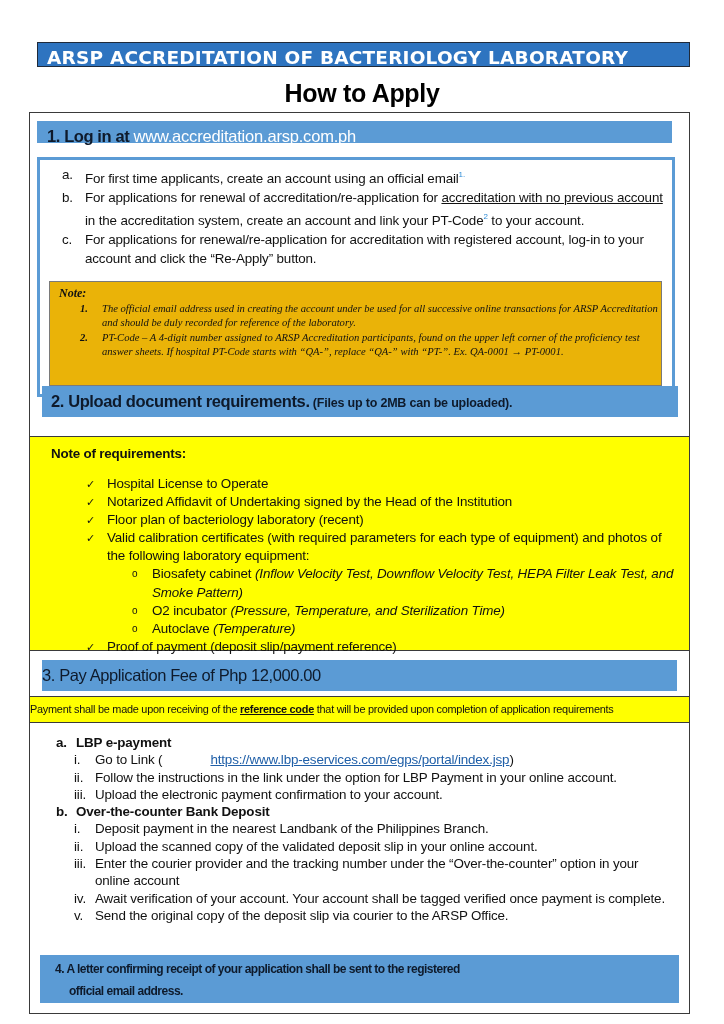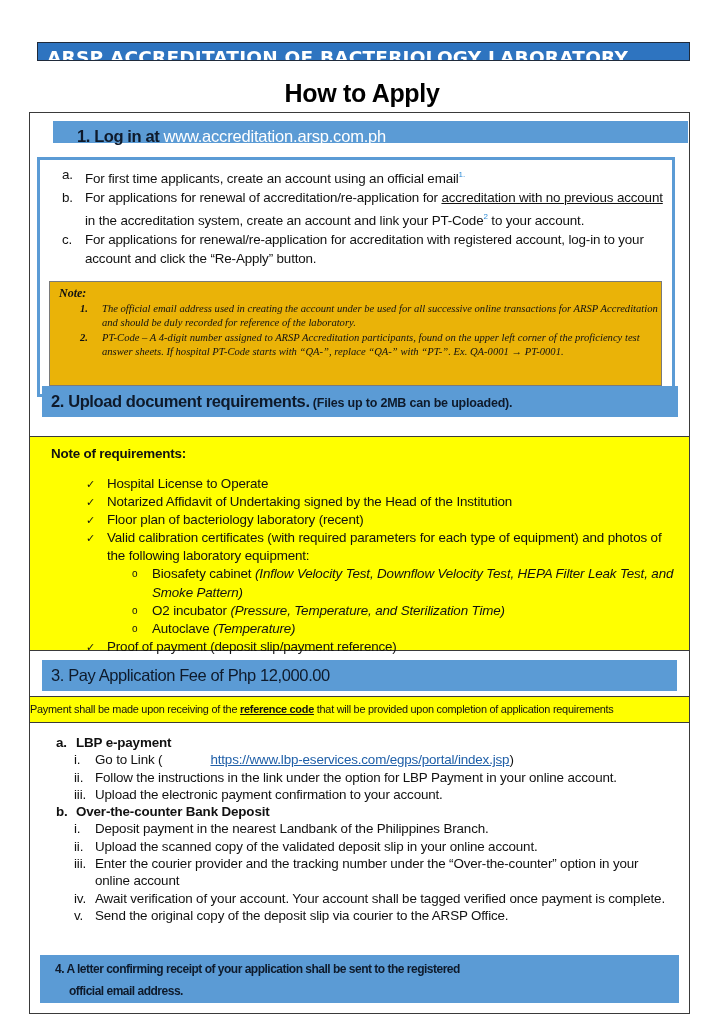--- a/index.html
+++ b/index.html
@@ -1,20 +1,20 @@
 <!DOCTYPE html>
 <html><head>
 <meta charset="utf-8">
 <style>
   * { box-sizing: border-box; margin: 0; padding: 0; }
   html, body { width: 724px; height: 1024px; background: #ffffff; overflow: hidden; }
   body { position: relative; font-family: "Liberation Sans", sans-serif; color: #111; }
 
   .banner {
-    position: absolute; left: 37px; top: 42px; width: 653px; height: 19px;
+    position: absolute; left: 37px; top: 42px; width: 653px; height: 25px;
     background: #2e74c0; border: 1px solid #1f2a3a;
     color: #fff; font-family: "DejaVu Sans", sans-serif; font-weight: bold;
     font-size: 18.5px; letter-spacing: 0.2px; line-height: 29px; padding-left: 9px;
     white-space: nowrap; overflow: hidden;
   }
   .page-title {
     position: absolute; left: 0; top: 79px; width: 724px; text-align: center;
     font-family: "Liberation Sans", sans-serif; font-weight: bold; font-size: 25px;
     letter-spacing: -0.3px; color: #000;
   }
@@ -24,21 +24,21 @@
   }
 
   .step-bar {
     position: absolute; background: #5b9bd5; color: #0e1a2b;
     font-family: "Liberation Sans", sans-serif; font-weight: bold;
     white-space: nowrap;
   }
   .step-bar a { color: #ffffff; text-decoration: underline; font-weight: normal; }
   .step-bar .small { font-size: 12.5px; }
 
-  #step1-bar { left: 37px; top: 121px; width: 635px; height: 22px; font-size: 16.5px; line-height: 31px; padding-left: 24px; letter-spacing: -0.4px; margin-left: 16px; }
+  #step1-bar { left: 37px; top: 121px; width: 635px; height: 22px; font-size: 16.5px; line-height: 31px; padding-left: 10px; letter-spacing: -0.4px; }
   #step1-bar a { font-weight: normal; letter-spacing: -0.2px; }
 
   .step1-box {
     position: absolute; left: 37px; top: 157px; width: 638px; height: 240px;
     border: 3px solid #5b9bd5; background: #fff;
   }
   .alpha-list { position: absolute; left: 22px; top: 5px; width: 610px; font-size: 13.4px; line-height: 19px; color: #111; letter-spacing: -0.15px; }
   .alpha-item { position: relative; padding-left: 23px; }
   .alpha-item .mk { position: absolute; left: 0; top: 0; }
   .u { text-decoration: underline; }
@@ -64,21 +64,21 @@
   }
   .req-title { position: absolute; left: 21px; top: 9px; font-weight: bold; font-size: 13.4px; letter-spacing: -0.2px; }
   .req-list { position: absolute; left: 56px; top: 38px; width: 590px; font-size: 13.4px; line-height: 18.1px; letter-spacing: -0.15px; }
   .req-item { position: relative; padding-left: 21px; }
   .req-item .mk { position: absolute; left: 0; top: 0; font-size: 11px; }
   .sub-list { margin-left: 25px; }
   .sub-item { position: relative; padding-left: 20px; }
   .sub-item .mk { position: absolute; left: 0; top: 0; font-size: 10px; }
   .sub-item i { font-style: italic; }
 
-  #step3-bar { left: 42px; top: 660px; width: 635px; height: 31px; font-size: 16.5px; line-height: 31px; padding-left: 9px; letter-spacing: -0.4px; font-weight: normal; }
+  #step3-bar { left: 42px; top: 660px; width: 635px; height: 31px; font-size: 16.5px; line-height: 31px; padding-left: 0; letter-spacing: -0.4px; font-weight: normal; }
 
   .pay-note {
     position: absolute; left: 29px; top: 696px; width: 661px; height: 27px;
     background: #ffff00; border-top: 1.5px solid #3a3a3a; border-bottom: 1.5px solid #3a3a3a;
     border-left: 1.5px solid #3a3a3a; border-right: 1.5px solid #3a3a3a;
     font-size: 10.9px; line-height: 24px; white-space: nowrap; letter-spacing: -0.25px;
   }
   .pay-note b { text-decoration: underline; }
 
   .pay-list { position: absolute; left: 56px; top: 734px; width: 620px; font-size: 13.4px; line-height: 17.3px; letter-spacing: -0.15px; }

